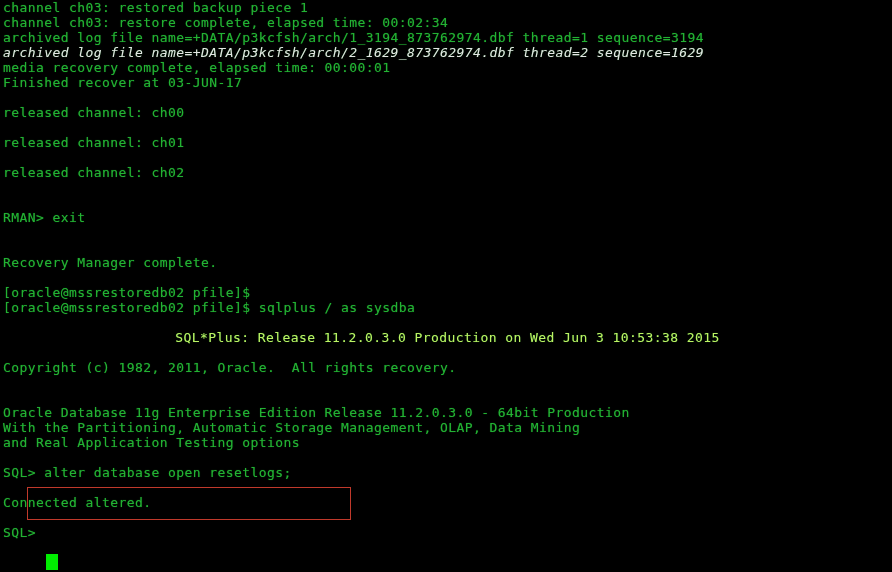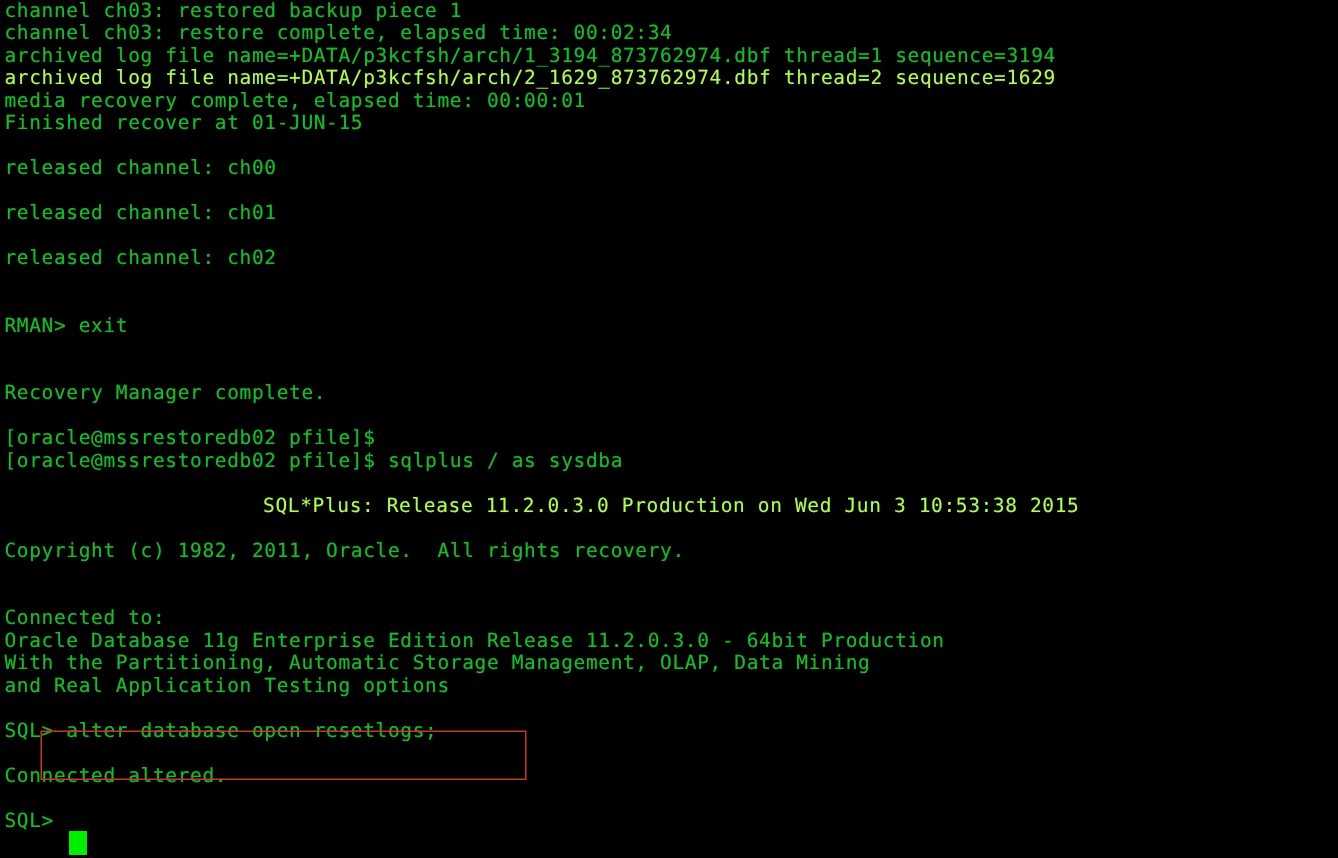--- a/index.html
+++ b/index.html
@@ -60,23 +60,23 @@
   }
 </style>
 </head>
 <body>
 
 <div id="terminal" style="background: rgb(0, 0, 0);">
   <div class="term-lines">
       <div class="line" style="color: rgb(35, 178, 51);">channel ch03: restored backup piece 1</div>
       <div class="line" style="color: rgb(35, 178, 51);">channel ch03: restore complete, elapsed time: 00:02:34</div>
       <div class="line" style="color: rgb(35, 178, 51);">archived log file name=+DATA/p3kcfsh/arch/1_3194_873762974.dbf thread=1 sequence=3194</div>
-      <div class="line" style="color: #bef264;">archived log file name=+DATA/p3kcfsh/arch/2_1629_873762974.dbf thread=2 sequence=1629</div>
+      <div class="line" style="color: #e5e5e5; font-style: italic;">archived log file name=+DATA/p3kcfsh/arch/2_1629_873762974.dbf thread=2 sequence=1629</div>
       <div class="line" style="color: rgb(35, 178, 51);">media recovery complete, elapsed time: 00:00:01</div>
-      <div class="line" style="color: rgb(35, 178, 51);">Finished recover at 01-JUN-15</div>
+      <div class="line" style="color: rgb(35, 178, 51);">Finished recover at 03-JUN-17</div>
       <div class="line blank" style="color: rgb(35, 178, 51);"></div>
       <div class="line" style="color: rgb(35, 178, 51);">released channel: ch00</div>
       <div class="line blank" style="color: rgb(35, 178, 51);"></div>
       <div class="line" style="color: rgb(35, 178, 51);">released channel: ch01</div>
       <div class="line blank" style="color: rgb(35, 178, 51);"></div>
       <div class="line" style="color: rgb(35, 178, 51);">released channel: ch02</div>
       <div class="line blank" style="color: rgb(35, 178, 51);"></div>
       <div class="line blank" style="color: rgb(35, 178, 51);"></div>
       <div class="line" style="color: rgb(35, 178, 51);">RMAN&gt; exit</div>
       <div class="line blank" style="color: rgb(35, 178, 51);"></div>
@@ -84,21 +84,20 @@
       <div class="line" style="color: rgb(35, 178, 51);">Recovery Manager complete.</div>
       <div class="line blank" style="color: rgb(35, 178, 51);"></div>
       <div class="line" style="color: rgb(35, 178, 51);">[oracle@mssrestoredb02 pfile]$</div>
       <div class="line" style="color: rgb(35, 178, 51);">[oracle@mssrestoredb02 pfile]$ sqlplus / as sysdba</div>
       <div class="line blank" style="color: rgb(35, 178, 51);"></div>
       <div class="line" style="color: #bef264; text-align: center;">SQL*Plus: Release 11.2.0.3.0 Production on Wed Jun 3 10:53:38 2015</div>
       <div class="line blank" style="color: rgb(35, 178, 51);"></div>
       <div class="line" style="color: rgb(35, 178, 51);">Copyright (c) 1982, 2011, Oracle.  All rights recovery.</div>
       <div class="line blank" style="color: rgb(35, 178, 51);"></div>
       <div class="line blank" style="color: rgb(35, 178, 51);"></div>
-      <div class="line" style="color: rgb(35, 178, 51);">Connected to:</div>
       <div class="line" style="color: rgb(35, 178, 51);">Oracle Database 11g Enterprise Edition Release 11.2.0.3.0 - 64bit Production</div>
       <div class="line" style="color: rgb(35, 178, 51);">With the Partitioning, Automatic Storage Management, OLAP, Data Mining</div>
       <div class="line" style="color: rgb(35, 178, 51);">and Real Application Testing options</div>
       <div class="line blank" style="color: rgb(35, 178, 51);"></div>
       <div class="line" style="color: rgb(35, 178, 51);">SQL&gt; alter database open resetlogs;</div>
       <div class="line blank" style="color: rgb(35, 178, 51);"></div>
       <div class="line" style="color: rgb(35, 178, 51);">Connected altered.</div>
       <div class="line blank" style="color: rgb(35, 178, 51);"></div>
       <div class="line" style="color: rgb(35, 178, 51);">SQL&gt; </div>
     </div>

